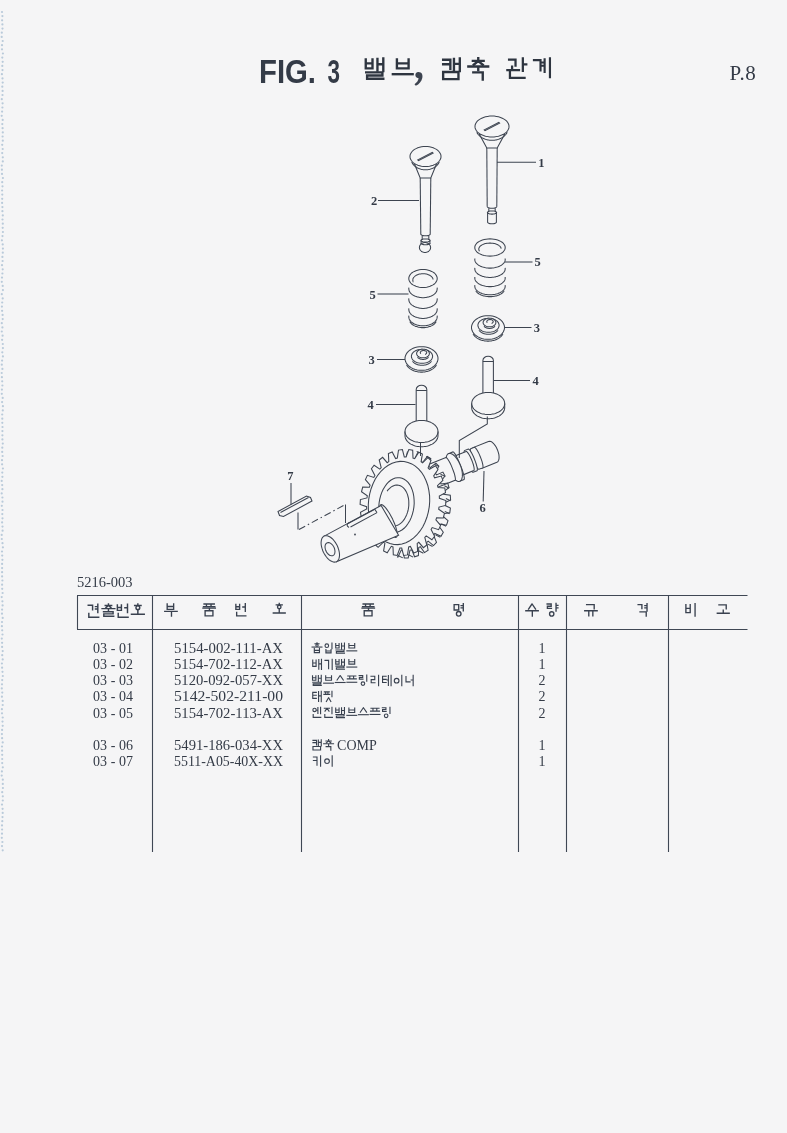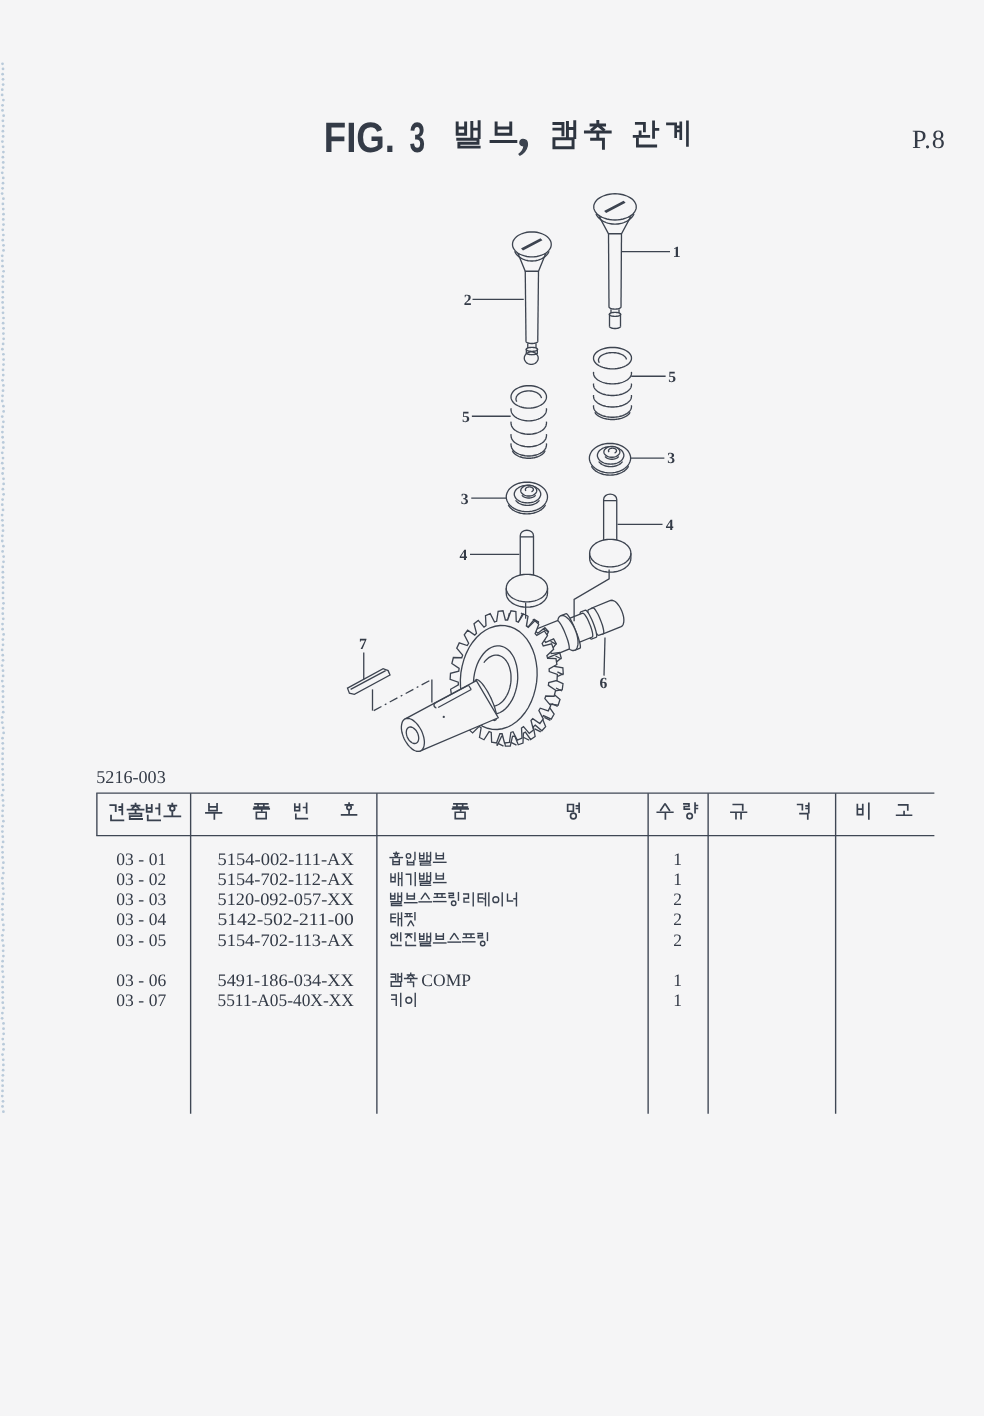--- a/index.html
+++ b/index.html
@@ -1,15 +1,15 @@
 <!DOCTYPE html>
 <html><head><meta charset="utf-8">
 <style>
 html,body{margin:0;padding:0;background:#f5f5f6;}
-#page{position:relative;width:787px;height:852px;overflow:hidden;margin-top:39px;}
+#page{position:relative;width:787px;height:852px;overflow:hidden;}
 text{font-family:"Liberation Serif",serif;fill:#343b47;stroke:none;}
 .tb{font-size:14px;}
 .lbl{font-size:12.5px;font-weight:bold;}
 .ln{stroke:#3d4450;stroke-width:1.05;stroke-linecap:butt;}
 .tl{stroke:#3f4754;stroke-width:1.1;}
 .ttl{font-family:"Liberation Sans",sans-serif;font-weight:bold;}
 </style></head>
 <body>
 <div id="page">
 <svg width="787" height="1133" viewBox="0 0 787 1133">

